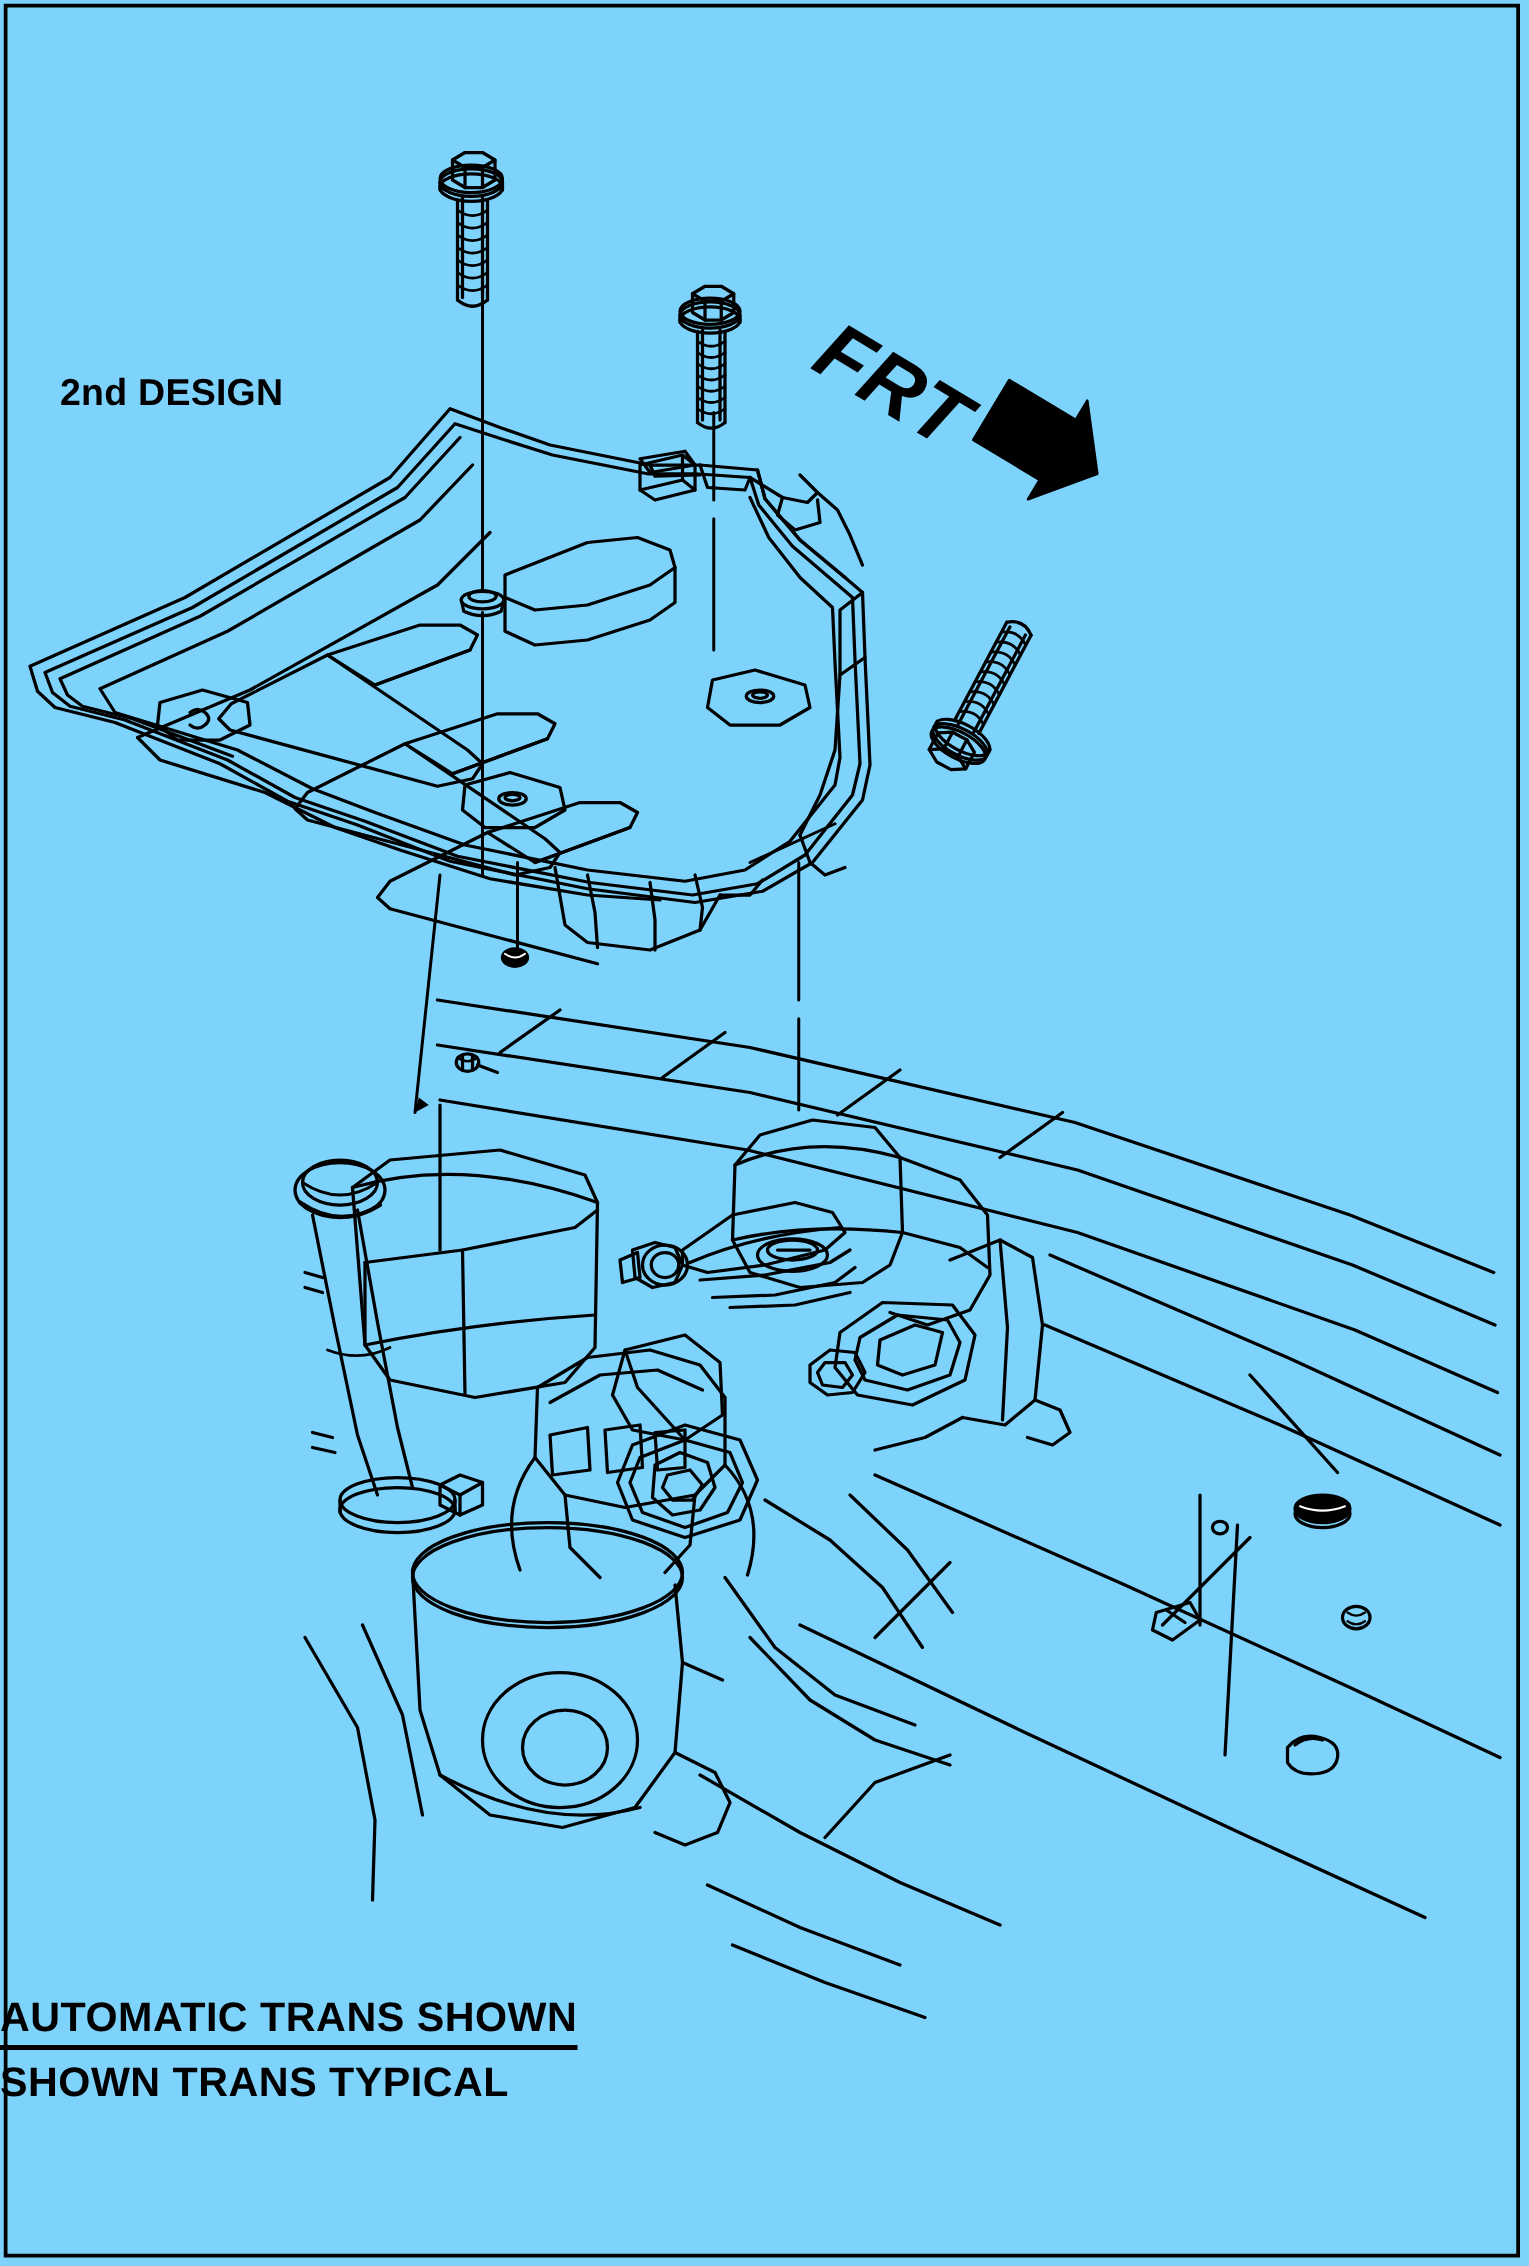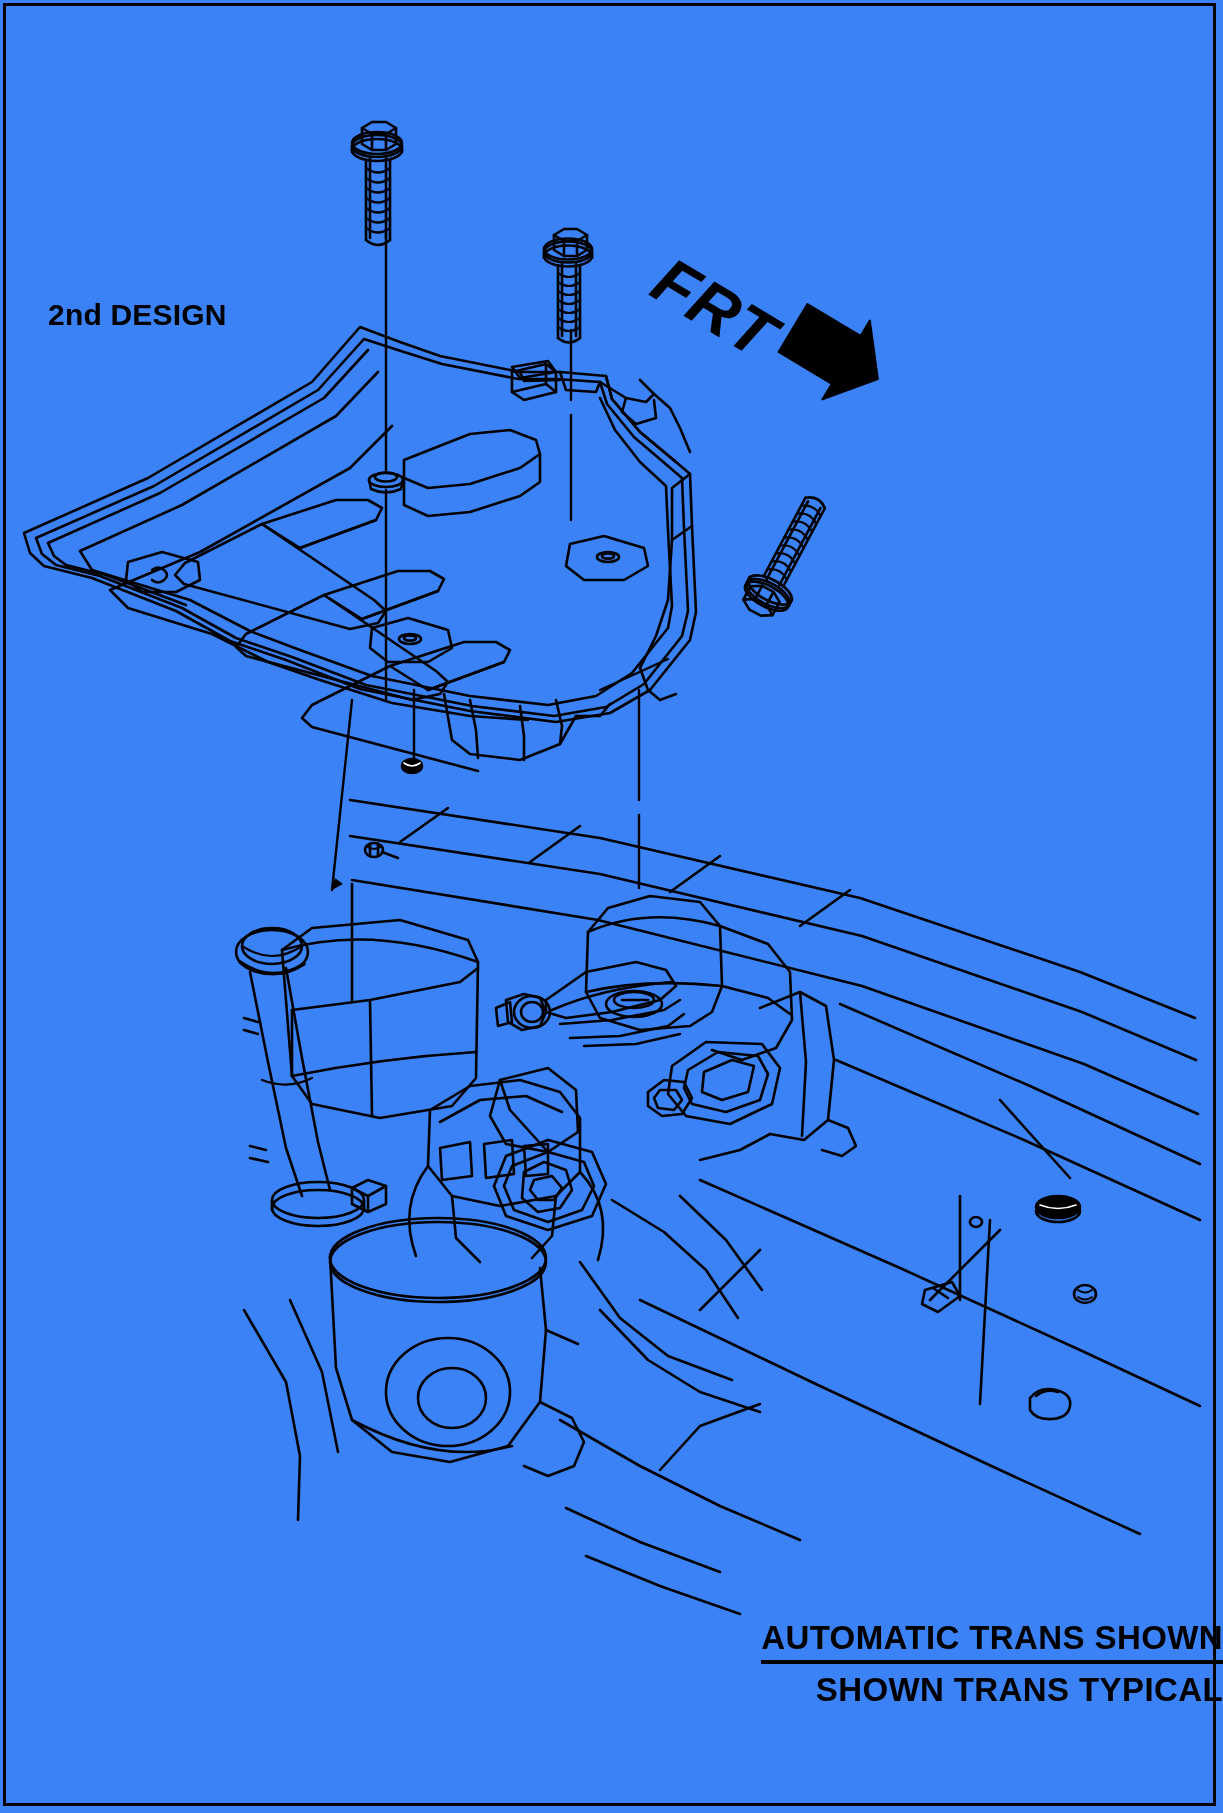--- a/index.html
+++ b/index.html
@@ -7,21 +7,21 @@
     padding: 0;
     background: #ffffff;
   }
   body {
     font-family: "Liberation Sans", sans-serif;
   }
   #page {
     position: relative;
     width: 1223px;
     height: 1813px;
-    background: #3b82f6;
+    background: #7dd3fc;
     overflow: hidden;
   }
   #border-frame {
     position: absolute;
     left: 3px;
     top: 3px;
     width: 1213px;
     height: 1803px;
     border: 3px solid #000000;
     box-sizing: border-box;
@@ -56,22 +56,21 @@
     font-style: italic;
     letter-spacing: 1px;
     transform: rotate(31deg);
     transform-origin: left top;
   }
   #caption-block {
     position: absolute;
     left: 0;
     top: 1595px;
     width: 1223px;
-    text-align: right;
-    margin-top: 24px;
+    text-align: left;
   }
   .caption-line {
     display: inline-block;
     font-size: 33px;
     font-weight: bold;
     letter-spacing: 0.4px;
     color: #000000;
   }
   #caption-top {
     border-bottom: 4px solid #000000;

